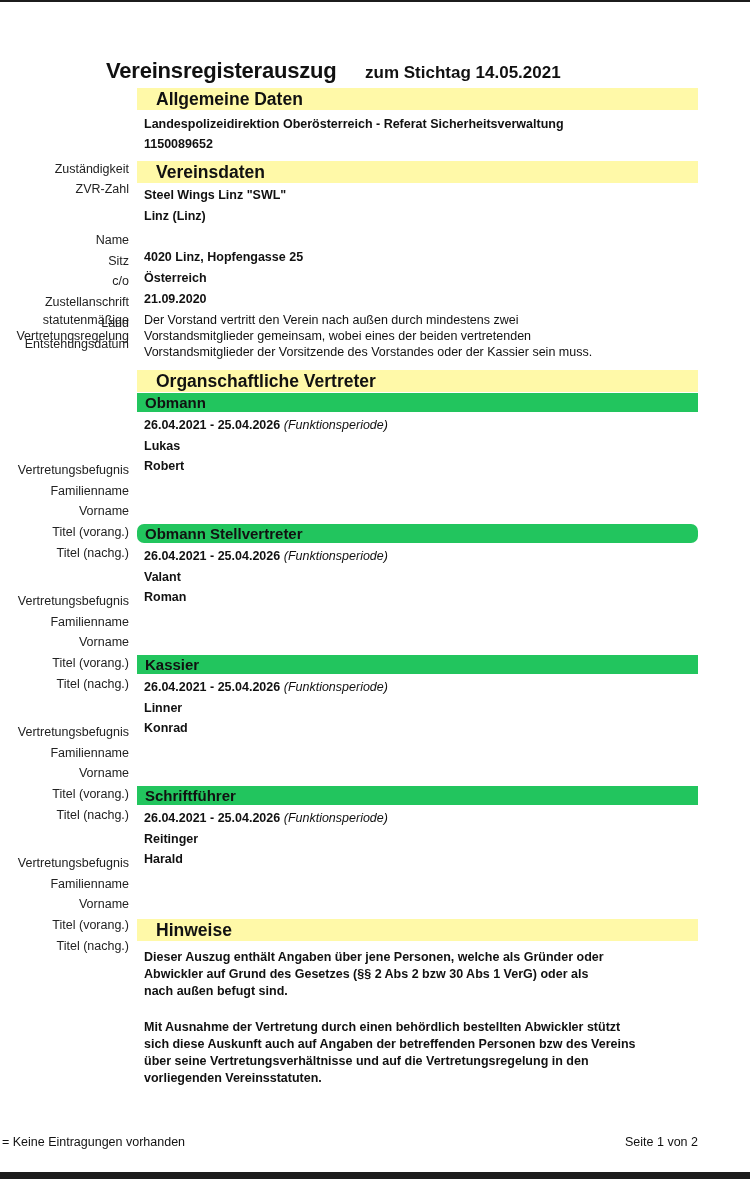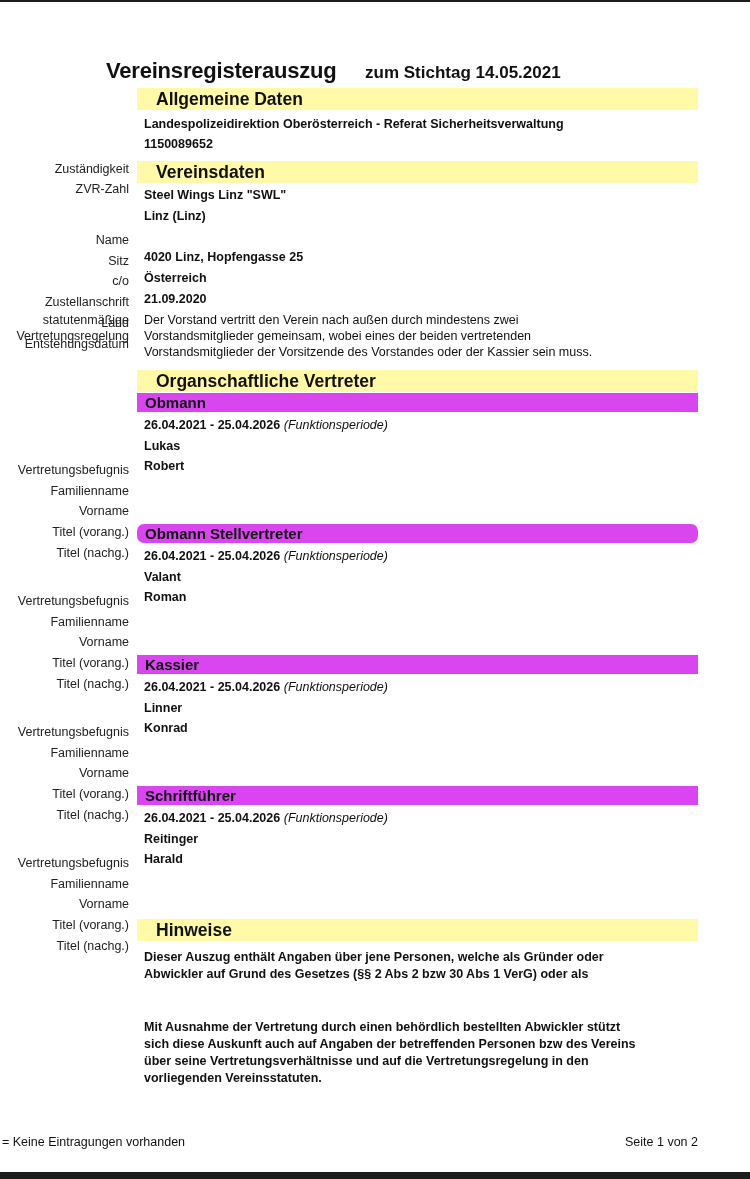--- a/index.html
+++ b/index.html
@@ -8,21 +8,21 @@
     font-family: "Liberation Sans", sans-serif; color: #111;
   }
   .topbar { position: absolute; left: 0; top: 0; width: 750px; height: 2px; background: #1c1c1c; }
   .bottombar { position: absolute; left: 0; top: 1172px; width: 750px; height: 7px; background: #1c1c1c; }
   .title { position: absolute; left: 82px; top: 58px; white-space: nowrap; }
   .title .main { font-size: 22px; font-weight: bold; letter-spacing: -0.2px; margin-left: 24px; }
   .title .sub { font-size: 17px; font-weight: bold; margin-left: 24px; }
 
   .band { position: absolute; left: 137px; width: 561px; box-sizing: border-box; padding-left: 19px; }
   .band.yellow { background: #fff9a8; height: 22px; font-size: 17.5px; font-weight: bold; line-height: 22px; }
-  .band.grey { background: #d946ef; height: 19px; font-size: 15px; font-weight: bold; line-height: 19px; padding-left: 8px; }
+  .band.grey { background: #22c55e; height: 19px; font-size: 15px; font-weight: bold; line-height: 19px; padding-left: 8px; }
 
   .row { position: absolute; left: 0; width: 750px; font-size: 12.5px; line-height: 18px; height: 18px; }
   .row .lbl { position: absolute; right: 621px; top: 0; text-align: right; white-space: nowrap; color: #222; margin-top: 45px; }
   .row .val { position: absolute; left: 144px; top: 0; font-weight: bold; white-space: nowrap; }
   .row .val .note { font-weight: normal; font-style: italic; }
 
   .multi { position: absolute; left: 0; width: 750px; font-size: 12.5px; line-height: 16px; }
   .multi .lbl { position: absolute; right: 621px; top: 0; text-align: right; color: #222; white-space: nowrap; }
   .multi .val { position: absolute; left: 144px; top: 0; width: 560px; font-weight: normal; }
   .multi .val div { white-space: nowrap; }
@@ -176,20 +176,21 @@
     <div class="row" style="top: 891.8px;">
       <span class="lbl">Titel (nachg.)</span>
       <span class="val"></span>
     </div>
   </div>
 
 <div class="band yellow" style="top:919px">Hinweise</div>
 <div class="hinweis" style="top:949px">
   <div>Dieser Auszug enthält Angaben über jene Personen, welche als Gründer oder</div>
   <div>Abwickler auf Grund des Gesetzes (§§ 2 Abs 2 bzw 30 Abs 1 VerG) oder als</div>
+  <div>nach außen befugt sind.</div>
 </div>
 <div class="hinweis" style="top:1019px">
   <div>Mit Ausnahme der Vertretung durch einen behördlich bestellten Abwickler stützt</div>
   <div>sich diese Auskunft auch auf Angaben der betreffenden Personen bzw des Vereins</div>
   <div>über seine Vertretungsverhältnisse und auf die Vertretungsregelung in den</div>
   <div>vorliegenden Vereinsstatuten.</div>
 </div>
 
 <div class="footer-left">" = Keine Eintragungen vorhanden</div>
 <div class="footer-right">Seite 1 von 2</div>

